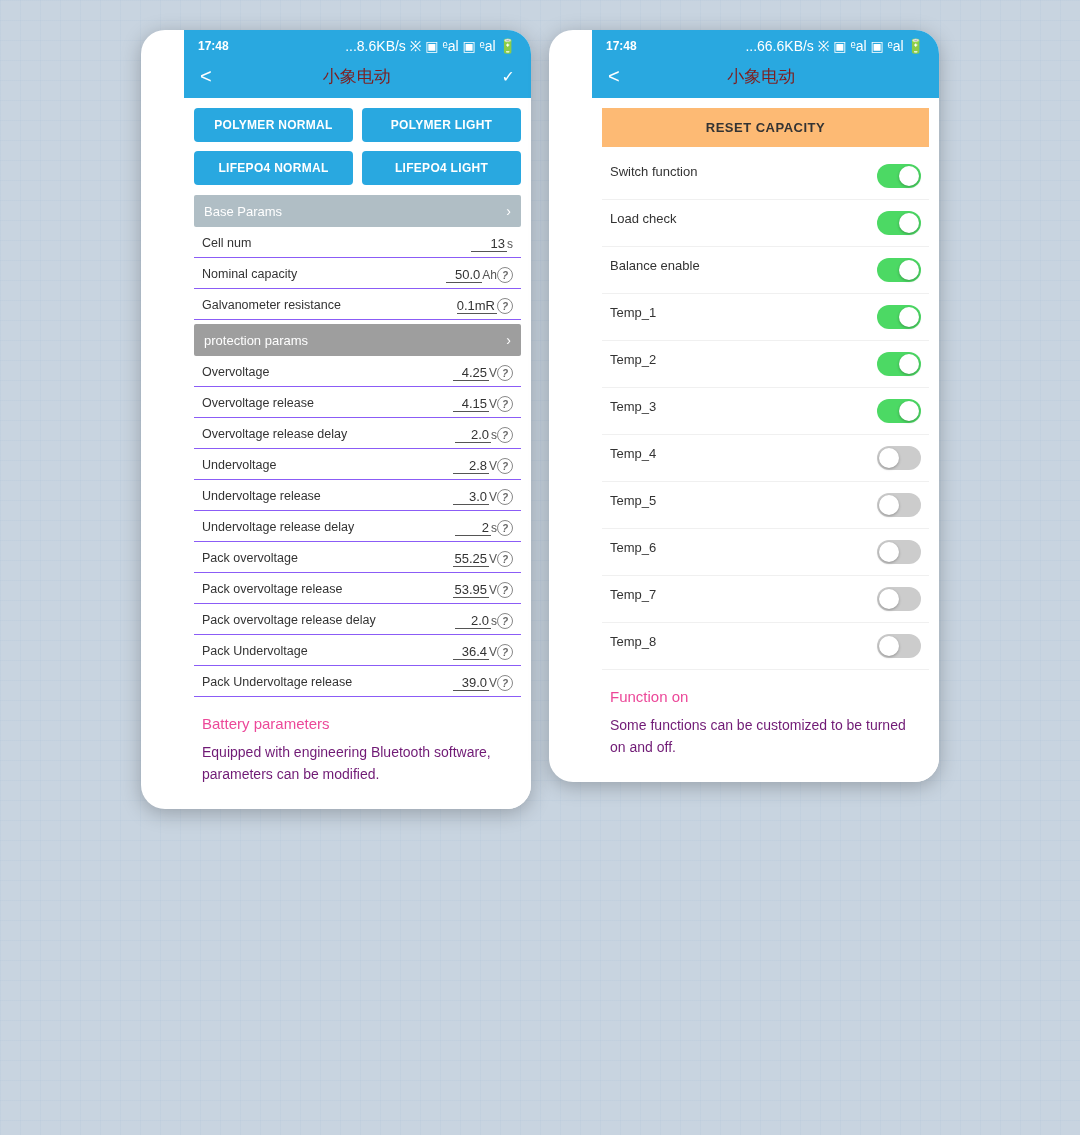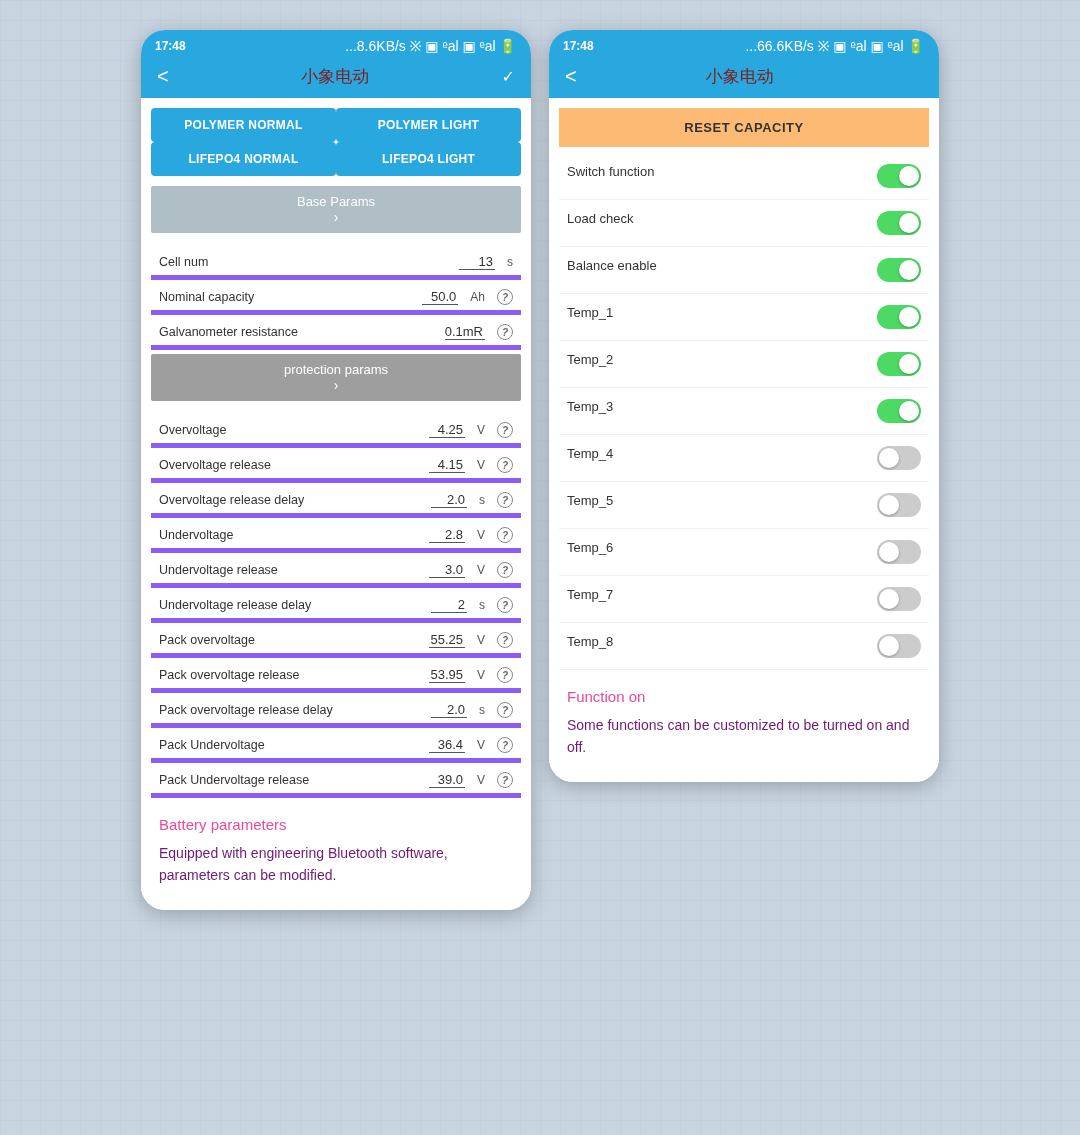--- a/index.html
+++ b/index.html
@@ -20,20 +20,21 @@
       display: flex;
       gap: 18px;
       align-items: flex-start;
     }
     .phone {
       width: 390px;
       background: white;
       border-radius: 24px;
       overflow: hidden;
       box-shadow: 0 4px 20px rgba(0,0,0,0.25);
+      padding-left: 43px;
     }
     .status-bar {
       background: #29a8e0;
       display: flex;
       justify-content: space-between;
       align-items: center;
       padding: 6px 14px 4px;
       color: white;
       font-size: 11px;
     }
@@ -61,71 +62,69 @@
       font-size: 16px;
     }
     .phone-body {
       padding: 10px 10px 16px;
       background: white;
     }
     
     .btn-grid {
       display: grid;
       grid-template-columns: 1fr 1fr;
-      gap: 0;
+      gap: 9px;
       margin-bottom: 10px;
     }
     .mode-btn {
       background: #29a8e0;
       color: white;
       border: none;
       border-radius: 4px;
       padding: 10px 6px;
       font-size: 12px;
       font-weight: 700;
       cursor: pointer;
       letter-spacing: 0.3px;
     }
     .section-header {
       background: #b0bec5;
       display: flex;
       justify-content: space-between;
       align-items: center;
       padding: 8px 10px;
-      margin-bottom: 12px;
+      margin-bottom: 0;
       border-radius: 2px;
-      flex-direction: column;
     }
     .section-header.protection {
       background: #9e9e9e;
       margin-top: 4px;
     }
     .section-header .label {
       color: white;
       font-size: 13px;
     }
     .section-header .chevron {
       color: white;
       font-size: 14px;
     }
     .param-row {
       display: flex;
       justify-content: space-between;
-      align-items: center;
       padding: 9px 8px 5px;
-      border-bottom: 5px solid #8b5cf6;
+      border-bottom: 1px solid #8b5cf6;
     }
     .param-label {
       color: #333;
       font-size: 12.5px;
     }
     .param-value {
       display: flex;
       align-items: center;
-      gap: 12px;
+      gap: 0;
       font-size: 13px;
       color: #333;
     }
     .param-value .val {
       border-bottom: 1px solid #555;
       min-width: 36px;
       text-align: right;
       padding-right: 2px;
       font-size: 13px;
     }

